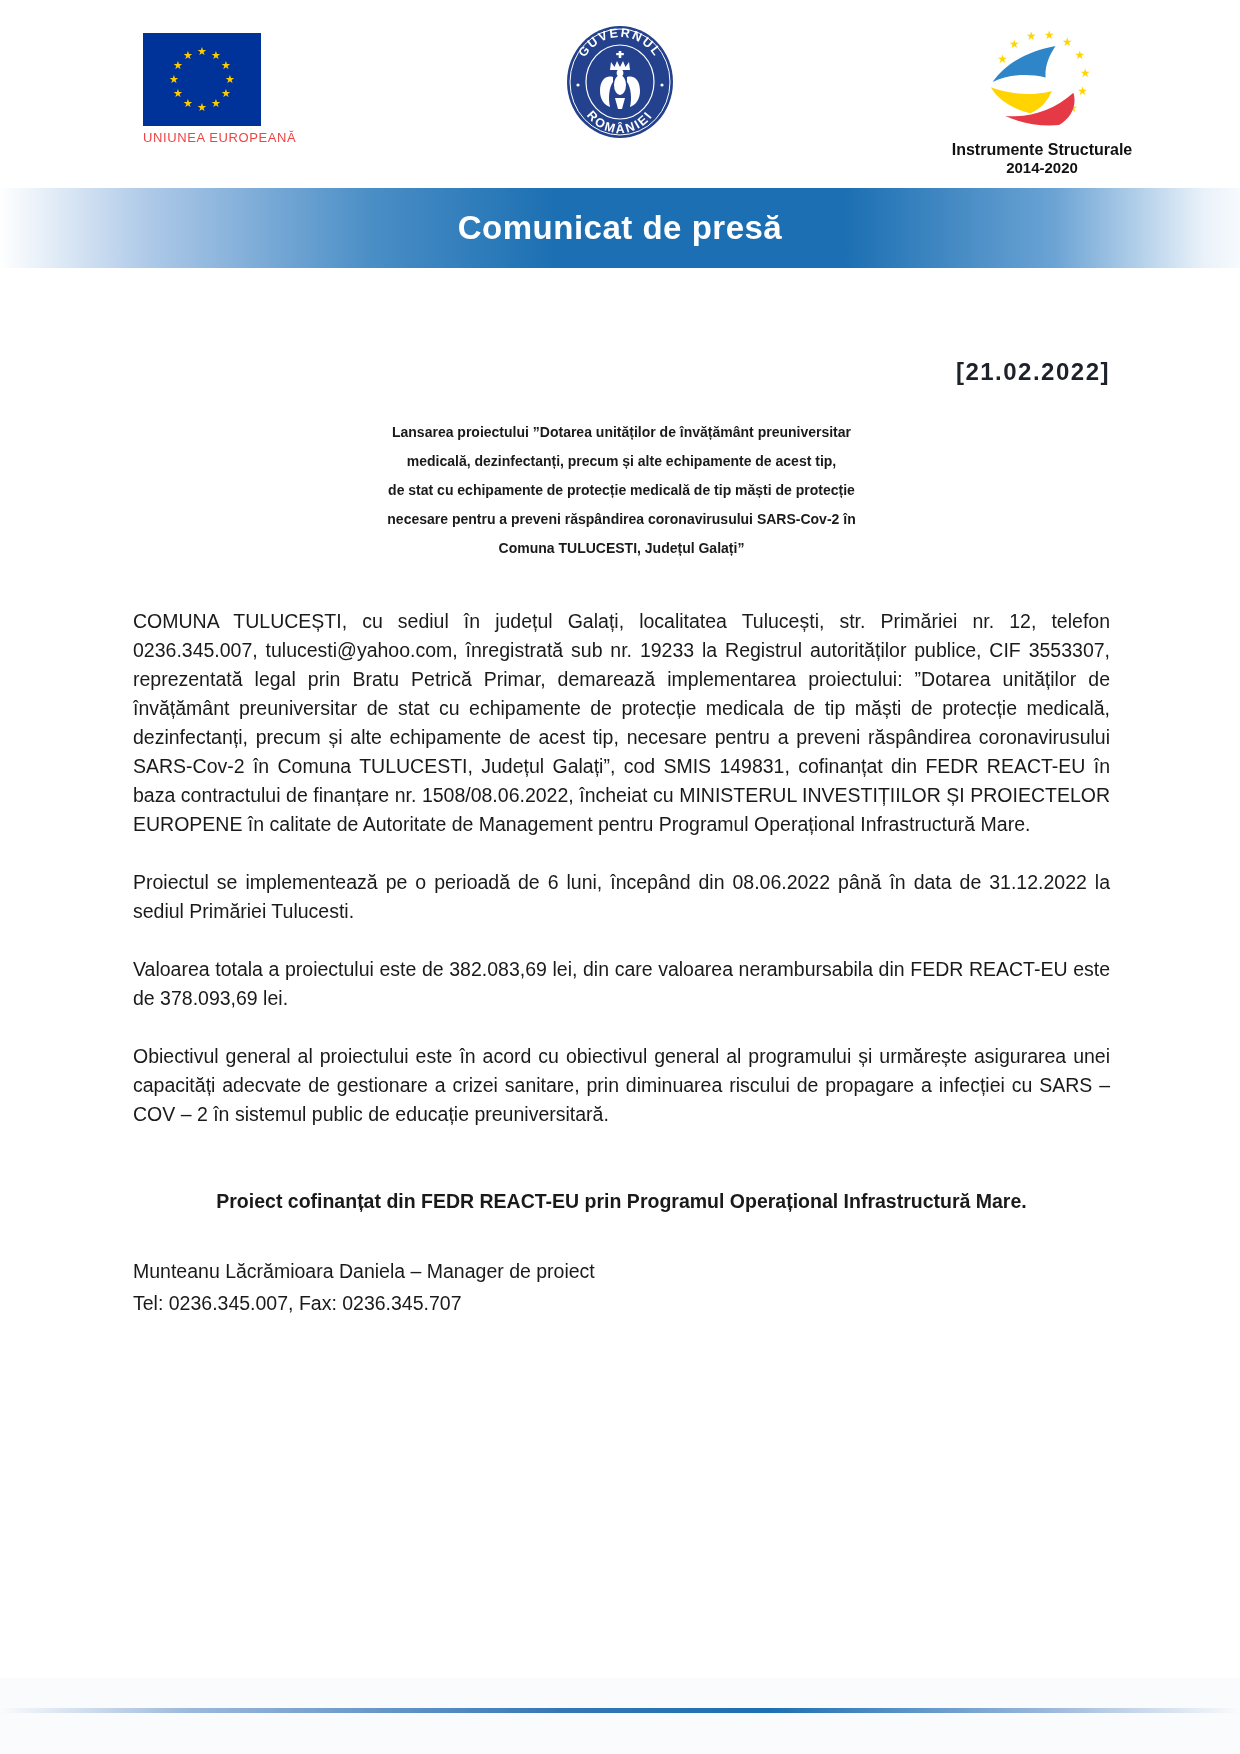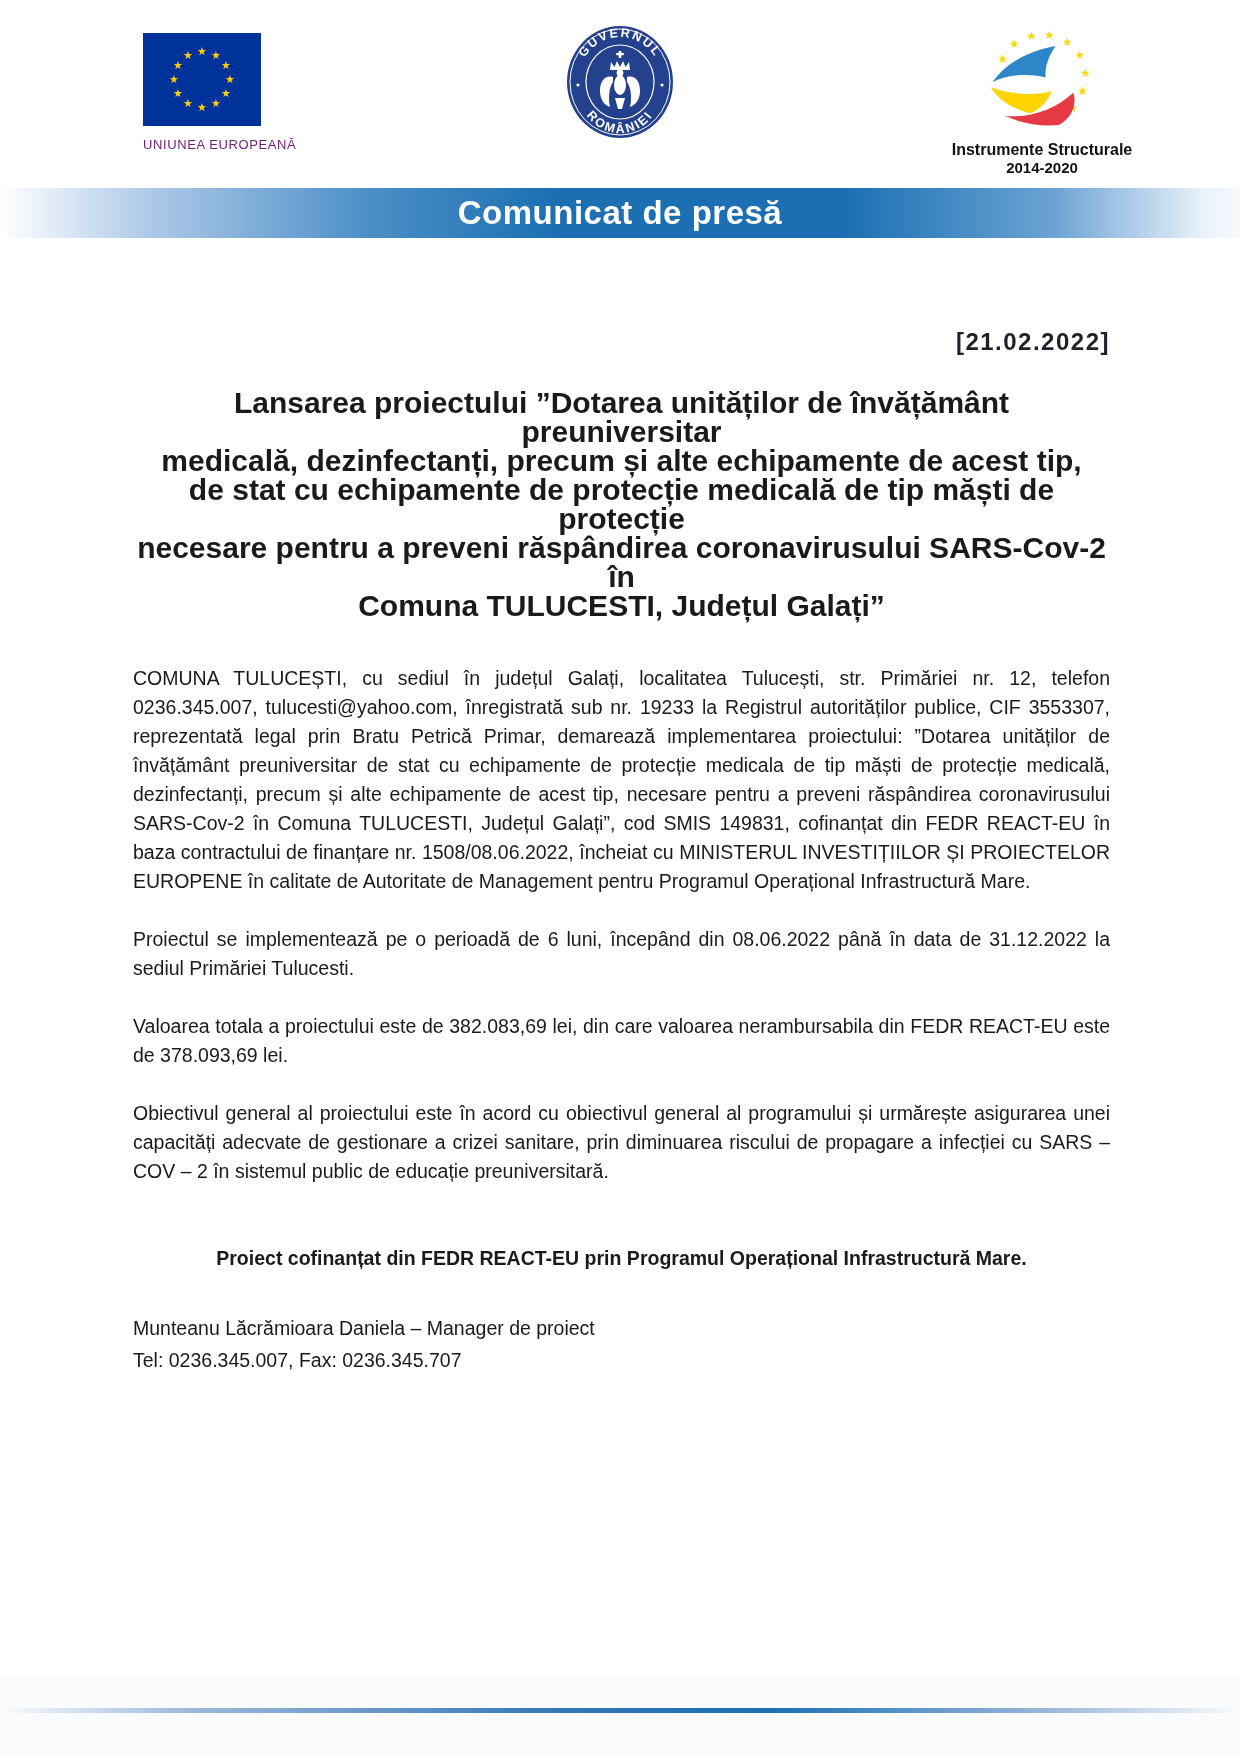--- a/index.html
+++ b/index.html
@@ -7,36 +7,36 @@
     position:relative;
     width:1240px;height:1754px;
     background:#ffffff;
     font-family:"Liberation Sans","DejaVu Sans",sans-serif;
     color:#1a1a1a;
     overflow:hidden;
   }
   
   .logo-row{position:relative;height:188px;}
   .eu-block{position:absolute;left:143px;top:33px;width:150px;text-align:left;}
-  .eu-label{margin-top:7px;font-size:13px;letter-spacing:0.6px;color:#701a75;white-space:nowrap;}
+  .eu-label{font-size:13px;letter-spacing:0.6px;color:#ef4444;white-space:nowrap;}
   .gov-block{position:absolute;left:50%;top:24px;transform:translateX(-50%);}
   .is-block{position:absolute;right:88px;top:28px;width:220px;text-align:center;}
   .is-title{font-size:16px;font-weight:bold;color:#111;line-height:19px;margin-top:2px;}
   .is-period{font-size:15px;font-weight:bold;color:#111;line-height:18px;}
   
   .banner{
-    height:50px;
+    height:80px;
     display:flex;align-items:center;justify-content:center;
     background:linear-gradient(90deg,#feffff 0%,#aec9e8 12%,#4a8ec6 30%,#1B6FB2 45%,#1B6FB2 68%,#6ba3d4 85%,#e9f1f9 97%,#f6fafd 100%);
   }
   .banner-title{color:#ffffff;font-size:33px;font-weight:bold;letter-spacing:0.5px;}
   
   .doc-body{padding:0 130px 0 133px;}
   .date-line{margin-top:90px;text-align:right;font-size:24px;font-weight:bold;letter-spacing:1.5px;color:#1d2129;}
-  .doc-title{margin-top:32px;text-align:center;font-size:30px;font-weight:bold;line-height:29px;color:#1a1a1a;}
+  .doc-title{margin-top:32px;text-align:center;font-size:14px;font-weight:bold;line-height:29px;color:#1a1a1a;}
   .para{font-size:19.5px;line-height:29px;text-align:justify;margin:0 0 29px 0;}
   .para.first{margin-top:44px;}
   .b{font-weight:normal;margin-top:22px;}
   .note{margin-top:58px;margin-bottom:0;font-size:19.5px;line-height:29px;font-weight:bold;text-align:center;}
   .contact{margin-top:39px;font-size:19.5px;line-height:32px;}
   
   .footer-band{position:absolute;left:0;right:0;bottom:0;height:76px;background:#fafbfc;}
   .footer-rule{
     position:absolute;left:0;right:0;bottom:41px;height:5px;
     background:linear-gradient(90deg,rgba(255,255,255,0) 0%,#9db9dc 15%,#3577b5 45%,#1B6FB2 62%,#9db9dc 85%,rgba(255,255,255,0) 100%);

